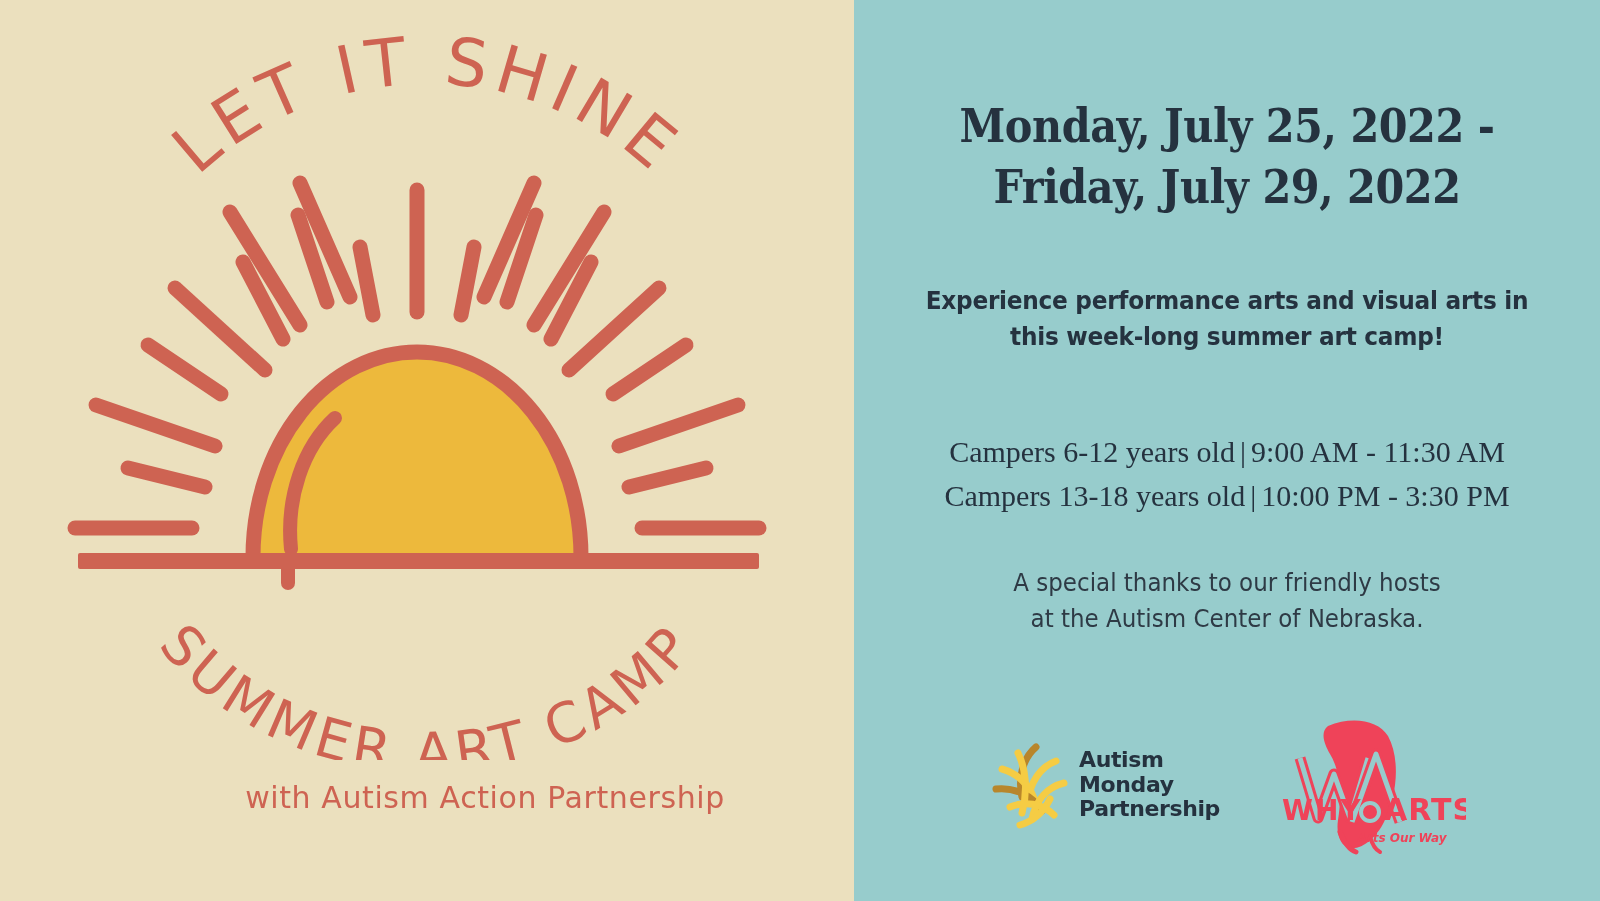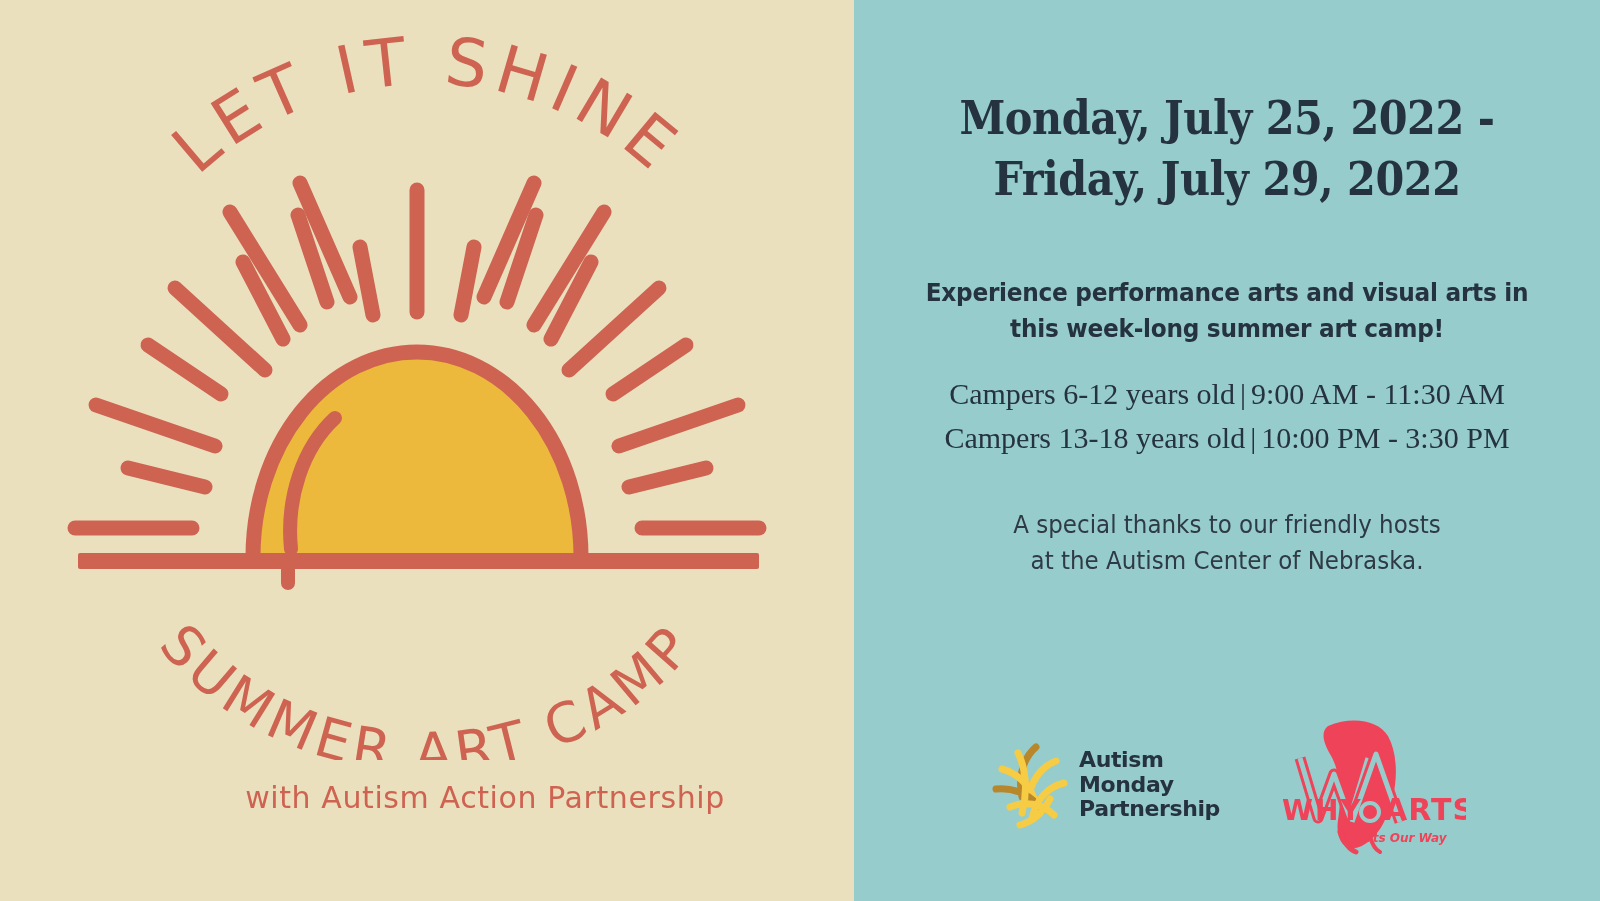--- a/index.html
+++ b/index.html
@@ -27,21 +27,21 @@
     letter-spacing:0.6px;
     font-family:"DejaVu Sans", sans-serif;
   }
 
   
   .right-panel {
     position:relative;
     width:746px; height:901px;
     background:#97CCCC;
     flex:0 0 746px;
-    padding:0 22px;
+    padding:8px 22px;
   }
 
   .headline {
     margin-top:88px;
     text-align:center;
     color:#25323F;
     font-family:"DejaVu Serif", serif;
     font-size:46px;
     font-weight:700;
     line-height:1.32;
@@ -56,21 +56,21 @@
     font-family:"DejaVu Sans", sans-serif;
     font-size:25px;
     font-weight:700;
     line-height:1.42;
     letter-spacing:-0.3px;
     transform:scaleX(0.93);
     padding:0 4px;
   }
 
   .schedule {
-    margin-top:26px;
+    margin-top:76px;
     text-align:center;
     color:#25323F;
     font-family:"Liberation Serif", serif;
     font-size:30px;
     font-weight:400;
     line-height:1.45;
   }
   .schedule .sep { padding:0 5px; font-weight:300; }
 
   .thanks {

